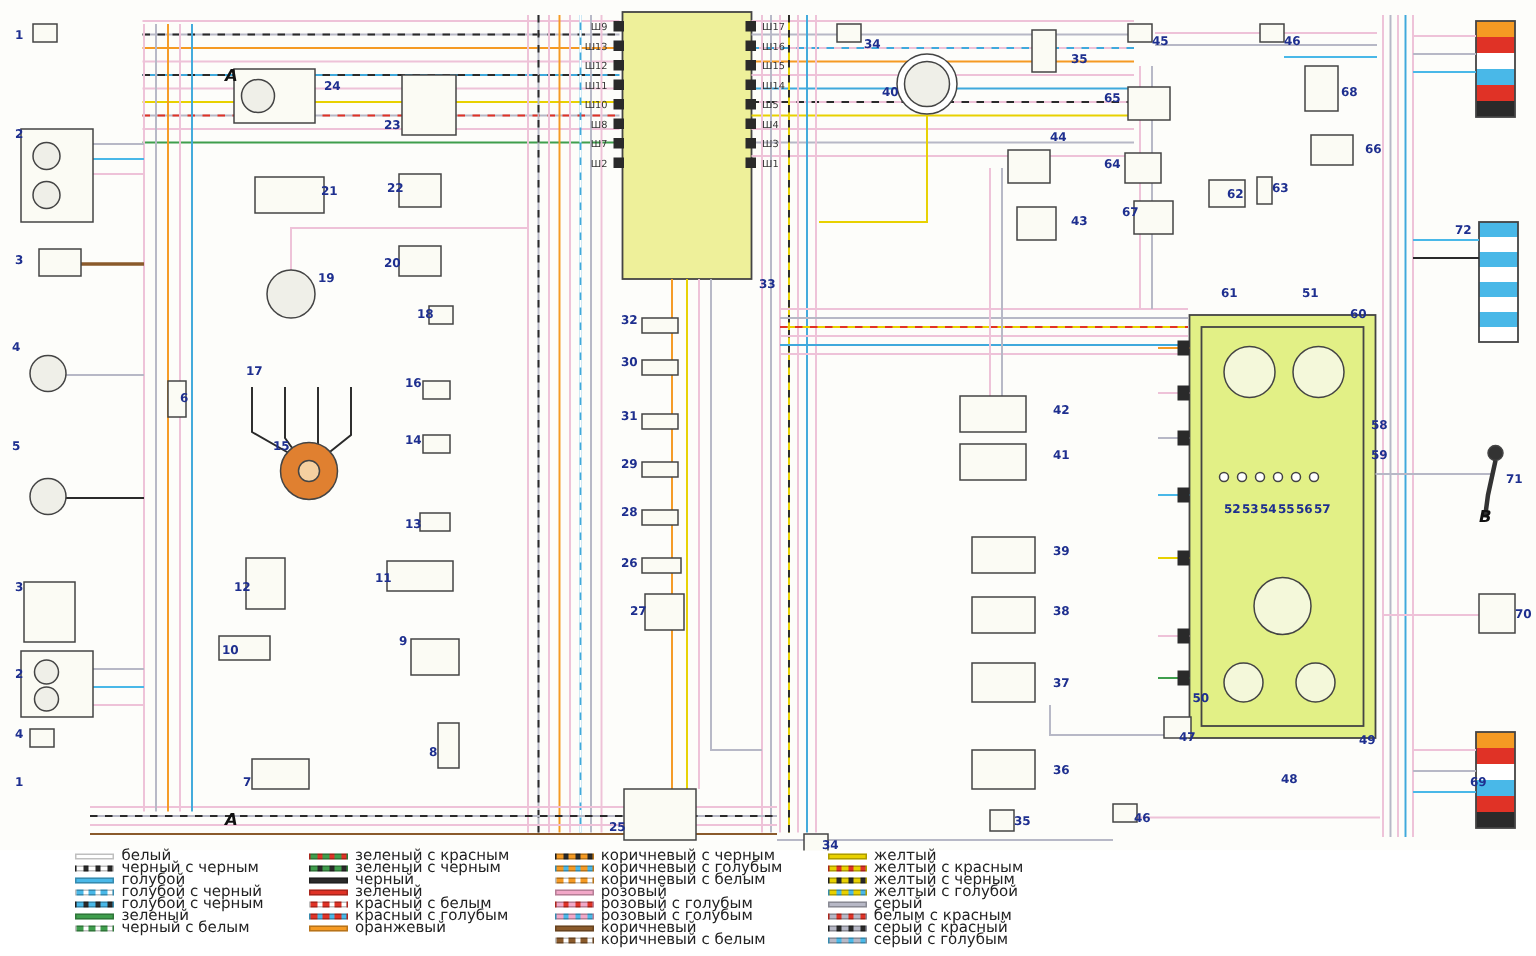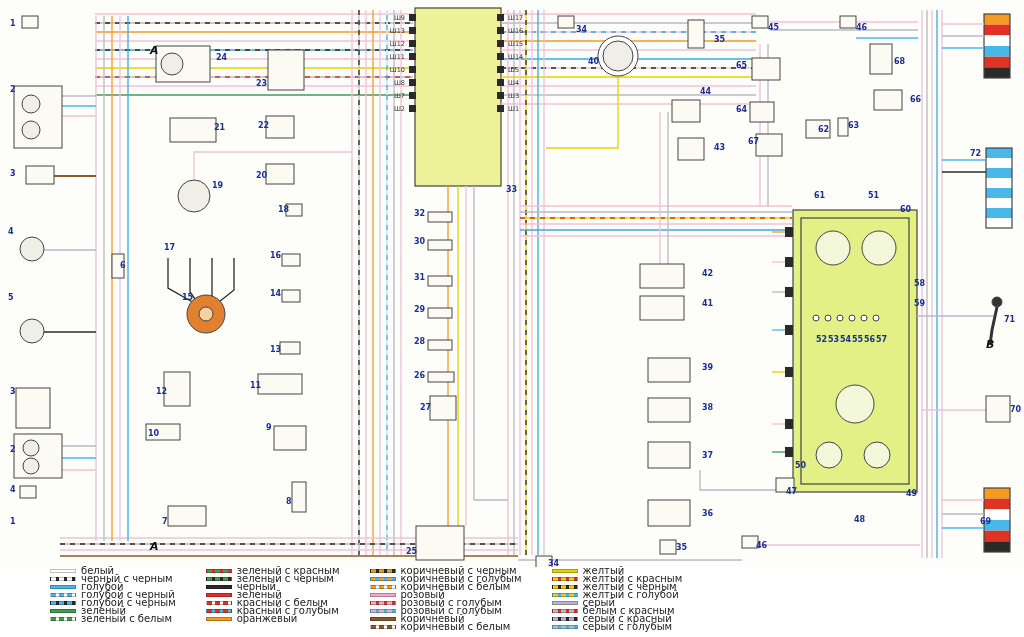--- a/index.html
+++ b/index.html
@@ -394,21 +394,21 @@
         <div class="leg-item">
           <span class="sw" style="background: repeating-linear-gradient(90deg, rgb(73, 184, 232) 0px, rgb(73, 184, 232) 5px, rgb(42, 42, 42) 5px, rgb(42, 42, 42) 8px);"></span>
           <span class="lbl">голубой с черным</span>
         </div>
         <div class="leg-item">
           <span class="sw" style="background: rgb(63, 158, 77);"></span>
           <span class="lbl">зеленый</span>
         </div>
         <div class="leg-item">
           <span class="sw" style="background: repeating-linear-gradient(90deg, rgb(63, 158, 77) 0px, rgb(63, 158, 77) 5px, rgb(255, 255, 255) 5px, rgb(255, 255, 255) 8px);"></span>
-          <span class="lbl">зеленый с белым</span>
+          <span class="lbl">черный с белым</span>
         </div>
       </div>
       <div class="leg-col">
         <div class="leg-item">
           <span class="sw" style="background: repeating-linear-gradient(90deg, rgb(63, 158, 77) 0px, rgb(63, 158, 77) 5px, rgb(224, 50, 38) 5px, rgb(224, 50, 38) 8px);"></span>
           <span class="lbl">зеленый с красным</span>
         </div>
         <div class="leg-item">
           <span class="sw" style="background: repeating-linear-gradient(90deg, rgb(63, 158, 77) 0px, rgb(63, 158, 77) 5px, rgb(42, 42, 42) 5px, rgb(42, 42, 42) 8px);"></span>
           <span class="lbl">зеленый с черным</span>

